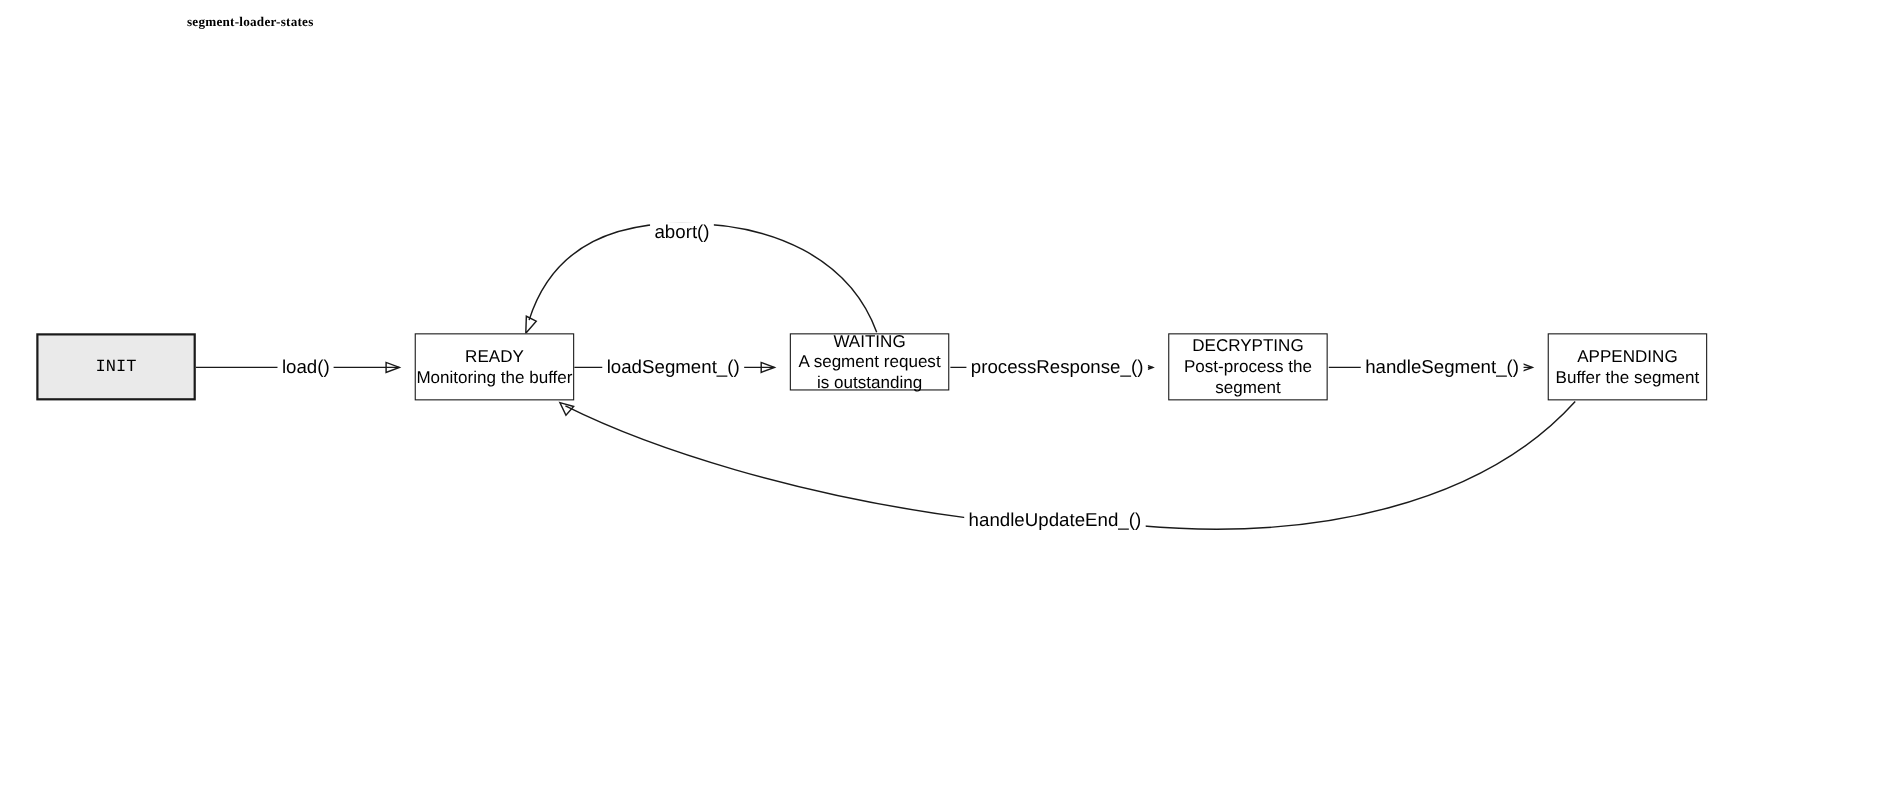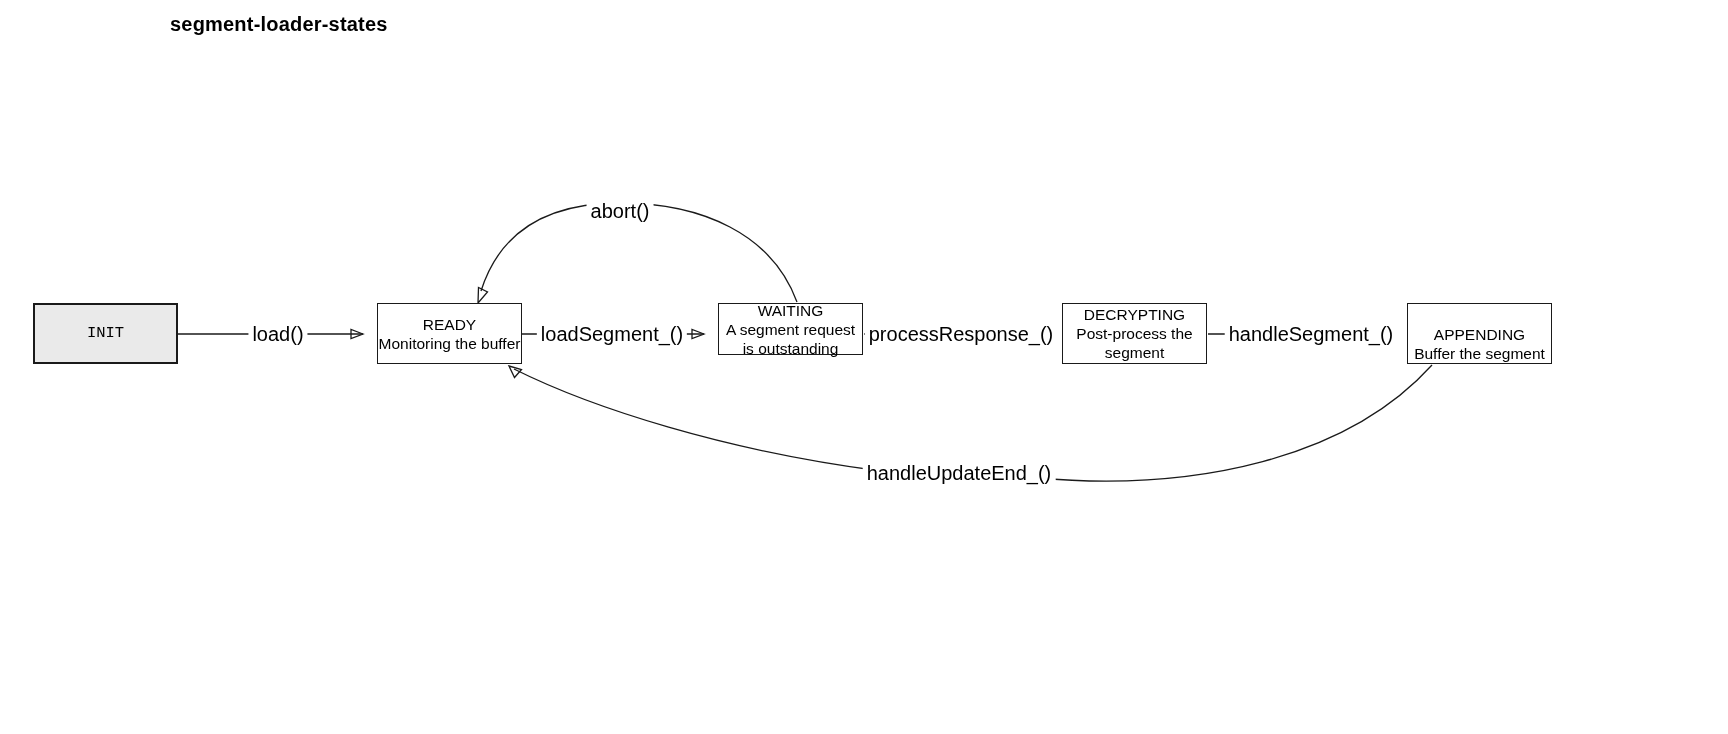--- a/index.html
+++ b/index.html
@@ -12,23 +12,23 @@
     width: 1728px;
     height: 734px;
     background: #ffffff;
     overflow: hidden;
     font-family: "Liberation Sans", sans-serif;
   }
   #diagram-title {
     position: absolute;
     left: 170px;
     top: 13px;
-    font-family: Liberation Sans, sans-serif;
+    font-family: Liberation Serif, serif;
     font-weight: bold;
-    font-size: 20px;
+    font-size: 12px;
     color: #000000;
     letter-spacing: 0.2px;
     white-space: nowrap;
   }
   .node {
     position: absolute;
     box-sizing: border-box;
     display: flex;
     flex-direction: column;
     align-items: center;
@@ -42,21 +42,21 @@
     white-space: nowrap;
   }
   .node.initial {
     background: #eaeaea;
     border: 2.2px solid #1a1a1a;
     font-family: Liberation Mono, monospace;
   }
   .node .line { display: block; }
   .edge-label {
     position: absolute;
-    font-size: 20px;
+    font-size: 17px;
     line-height: 18px;
     color: #000000;
     background: #ffffff;
     padding: 0 4px;
     white-space: nowrap;
     transform: translate(-50%, -50%);
   }
   #edges-svg {
     position: absolute;
     left: 0;
@@ -120,21 +120,21 @@
     <span class="line">A segment request</span>
     <span class="line">is outstanding</span>
   </div>
 
   <div class="node" style="left:1062px; top:303px; width:145px; height:61px;">
     <span class="line">DECRYPTING</span>
     <span class="line">Post-process the</span>
     <span class="line">segment</span>
   </div>
 
-  <div class="node" style="left:1407px; top:303px; width:145px; height:61px;justify-content:flex-end;">
+  <div class="node" style="left:1407px; top:303px; width:145px; height:61px;">
     <span class="line">APPENDING</span>
     <span class="line">Buffer the segment</span>
   </div>
 
   <div class="edge-label" style="left:278px; top:334px;text-align:right;">load()</div>
   <div class="edge-label" style="left:612px; top:334px;">loadSegment_()</div>
   <div class="edge-label" style="left:961px; top:334px;">processResponse_()</div>
   <div class="edge-label" style="left:1311px; top:334px;">handleSegment_()</div>
   <div class="edge-label" style="left:620px; top:211px;">abort()</div>
   <div class="edge-label" style="left:959px; top:473px;">handleUpdateEnd_()</div>

